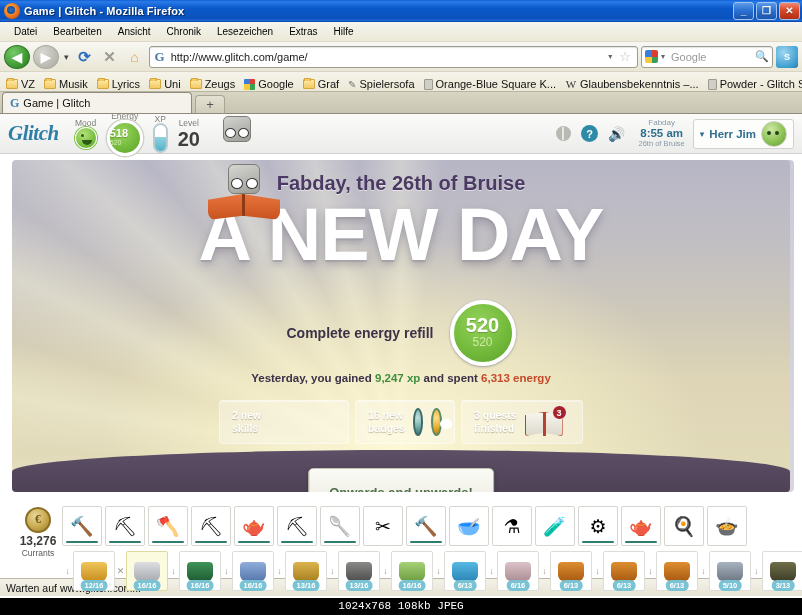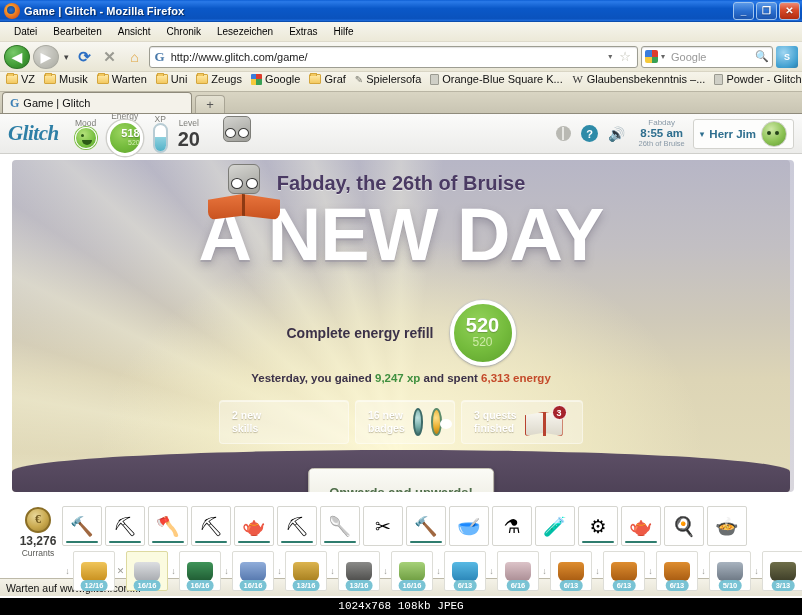--- a/index.html
+++ b/index.html
@@ -90,21 +90,21 @@
   .search-text{flex:1;font-size:11px;color:#999;}
   .search-mag{font-size:11px;color:#6a6a60;}
   .ext-icon {
     width:22px;height:22px;border-radius:3px;
     background: radial-gradient(circle at 35% 30%,#9fd6f2 0%, #3f9fd0 70%, #2b7ca8 100%);
     display:flex;align-items:center;justify-content:center;color:#fff;font-size:9px;font-weight:bold;
   }
 
   
   .bookmarks {
-    height: 20px; display:flex; align-items:flex-start; gap:1px;
+    height: 20px; display:flex; align-items:flex-end; gap:1px;
     background: linear-gradient(180deg,#f6f4ea 0%, #ebe8d7 100%);
     padding: 0 2px; border-bottom:1px solid #b9b5a4; font-size:11px;
   }
   .bm { display:flex; align-items:center; gap:3px; padding: 1px 4px; white-space:nowrap; color:#111; }
   .bm-folder {
     width:12px;height:10px;border-radius:1px;
     background: linear-gradient(180deg,#ffe9a8 0%, #f3c960 100%);
     border:1px solid #d4a63d; position:relative;
   }
   .bm-folder:before{content:"";position:absolute;top:-2px;left:0;width:5px;height:2px;background:#f3c960;border:1px solid #d4a63d;border-bottom:none;border-radius:1px 1px 0 0;}
@@ -151,21 +151,21 @@
     background: radial-gradient(circle at 38% 32%, #b6e27c 0%, #76bf3f 60%, #5da32e 100%);
     border:1.5px solid #fff; box-shadow:0 0 0 1px #7fbf4a;
     position:relative;
   }
   .mood-face:before{content:"";position:absolute;left:5px;top:6px;width:3px;height:3px;border-radius:50%;background:#2c5a16;}
   .mood-face:after{content:"";position:absolute;left:6px;top:12px;width:10px;height:5px;border-radius:0 0 6px 6px;background:#2c5a16;}
   .energy-ring {
     width:36px;height:36px;border-radius:50%;
     background: radial-gradient(circle at 40% 32%, #9bd45f 0%, #74bb3c 55%, #5ea22c 100%);
     border:3px solid #fff; box-shadow: 0 0 0 1.5px #cfcfcb;
-    display:flex;flex-direction:column;align-items:flex-end;justify-content:center;
+    display:flex;flex-direction:column;align-items:flex-start;justify-content:center;
     color:#fff;
   }
   .energy-val{ font-size:11px;font-weight:bold;line-height:1; text-shadow:0 1px 1px rgba(0,0,0,.25);}
   .energy-max{ font-size:7px;line-height:1.2; color:#d8f0b8;}
   .xp-pill {
     width:15px;height:30px;border-radius:8px;
     background:#fff;border:2px solid #b8ccd4;position:relative;overflow:hidden;
   }
   .xp-pill i{ position:absolute;bottom:0;left:0;right:0;height:52%;
     background: linear-gradient(180deg,#8fd2e0 0%, #54b2c8 100%);}
@@ -464,21 +464,21 @@
     <div class="bm">
         <span class="bm-folder"></span>
         <span>VZ</span>
       </div>
     <div class="bm">
         <span class="bm-folder"></span>
         <span>Musik</span>
       </div>
     <div class="bm">
         <span class="bm-folder"></span>
-        <span>Warten</span>
+        <span>Lyrics</span>
       </div>
     <div class="bm">
         <span class="bm-folder"></span>
         <span>Uni</span>
       </div>
     <div class="bm">
         <span class="bm-folder"></span>
         <span>Zeugs</span>
       </div>
     <div class="bm">

